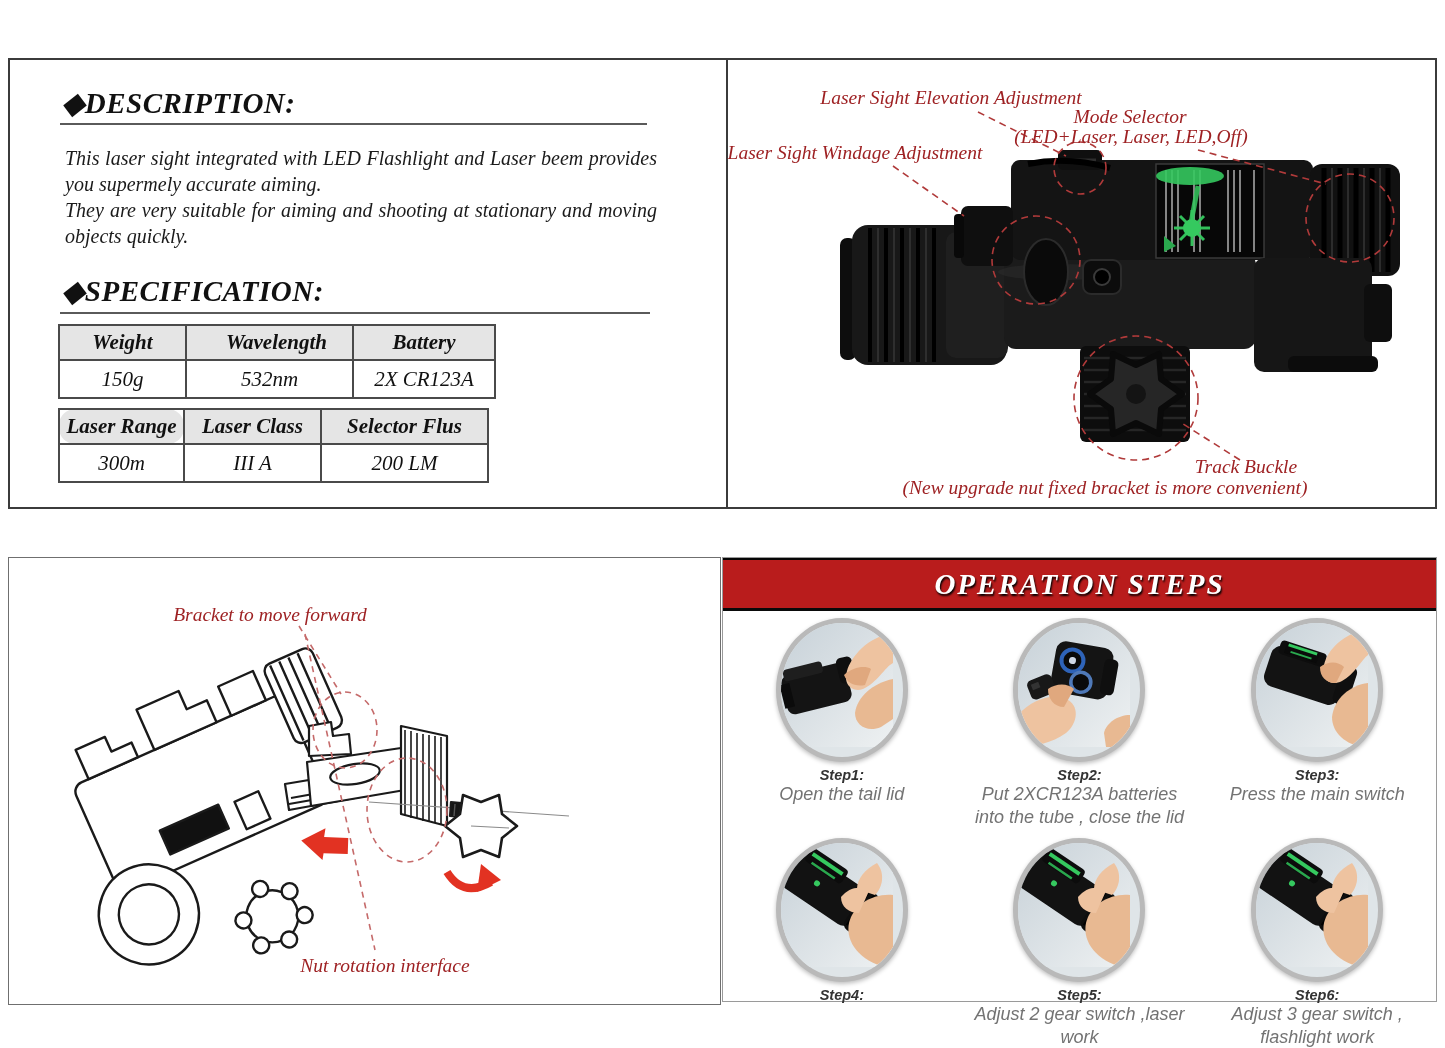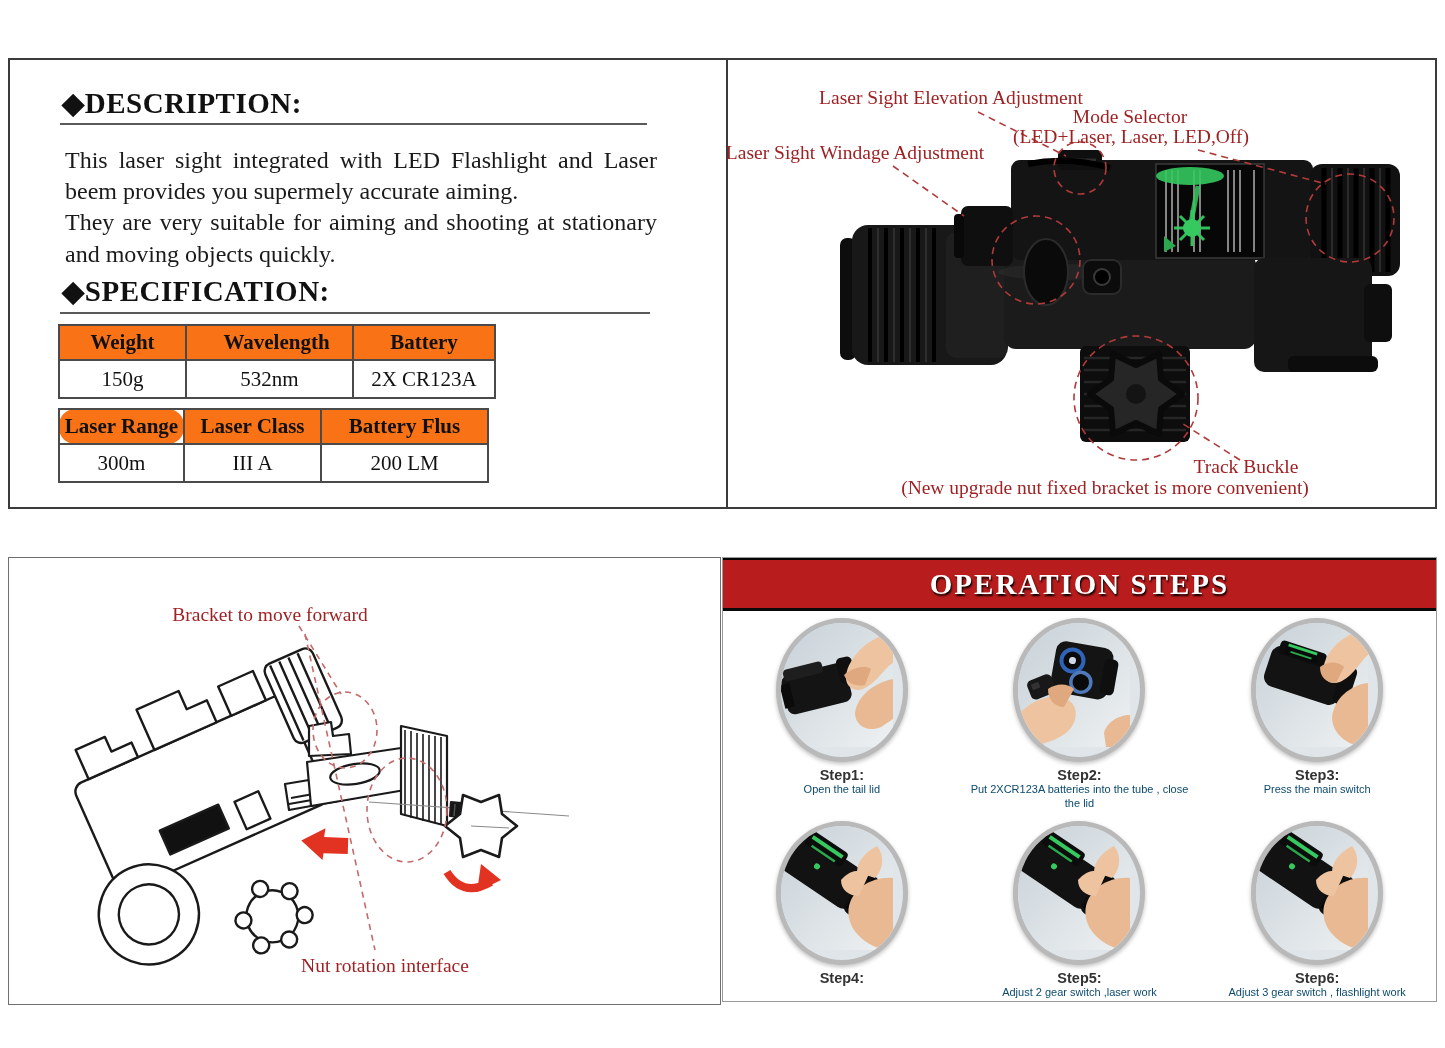--- a/index.html
+++ b/index.html
@@ -1,50 +1,50 @@
 <!DOCTYPE html>
 <html><head>
 <meta charset="utf-8">
 <style>
   html,body{margin:0;padding:0;background:#ffffff;}
   body{width:1445px;height:1048px;position:relative;font-family:"Liberation Serif",serif;overflow:hidden;}
-  .box{position:absolute;box-sizing:border-box;background:#fff;}
+  .box{position:absolute;box-sizing:border-box;background:#fff;font-style:italic;}
   #top-box{left:8px;top:58px;width:1429px;height:451px;border:2px solid #3b3b3b;}
   #top-divider{position:absolute;left:716px;top:0;bottom:0;width:2px;background:#3b3b3b;}
   #bl-box{left:8px;top:557px;width:713px;height:448px;border:1px solid #6f6f6f;}
   #br-box{left:722px;top:557px;width:715px;height:445px;border:1px solid #9a9a9a;}
 
   
   .sec-heading{position:absolute;font-weight:bold;font-size:29px;color:#111;letter-spacing:.5px;white-space:nowrap;}
   .sec-underline{position:absolute;height:2px;background:#5a5a5a;}
-  .desc-body{position:absolute;left:55px;top:85px;width:592px;font-size:24px;color:#1a1a1a;text-align:justify;line-height:1.3;}
+  .desc-body{position:absolute;left:55px;top:85px;width:592px;font-size:20px;color:#1a1a1a;text-align:justify;line-height:1.3;}
   .desc-body p{margin:0;}
   table.spec{position:absolute;border-collapse:collapse;table-layout:fixed;}
   table.spec td{border:2px solid #4a4a4a;text-align:center;font-size:21px;color:#111;padding:0 4px;}
-  table.spec tr.hdr td{background:#f97316;font-weight:bold;height:33px;}
+  table.spec tr.hdr td{background:#e5e5e5;font-weight:bold;height:33px;}
   table.spec tr.val td{height:36px;}
 
   
   #product-area{position:absolute;left:718px;top:0;width:707px;height:447px;}
   .ann{position:absolute;color:#9e2123;font-size:19.5px;white-space:nowrap;transform:translateX(-50%);}
   #product-svg{position:absolute;left:0;top:0;}
 
   
   #diagram-area{position:absolute;left:0;top:0;width:711px;height:446px;}
 
   
   #op-banner{position:absolute;left:0;top:0;right:0;height:48px;background:#b91c1c;border-top:2px solid #050505;border-bottom:3px solid #0a0a0a;
              display:flex;align-items:center;justify-content:center;}
   #op-banner span{color:#ffffff;font-weight:bold;font-size:29px;letter-spacing:2px;font-family:"Liberation Serif",serif;text-shadow:1px 2px 2px #000;}
   #steps-grid{position:absolute;left:0;top:50px;right:0;bottom:0;display:grid;grid-template-columns:1fr 1fr 1fr;grid-template-rows:1fr 1fr;}
   .step-card{display:flex;flex-direction:column;align-items:center;}
   .step-circle{width:122px;height:134px;border-radius:50%;border:5px solid #b9b9b9;box-shadow:0 2px 4px rgba(0,0,0,.25);overflow:hidden;margin-top:10px;background:#dfe5e8;}
   .step-circle svg{display:block;}
   .step-title{font-family:"Liberation Sans",sans-serif;font-weight:bold;font-size:14.5px;color:#333;margin-top:5px;}
-  .step-caption{font-family:"Liberation Sans",sans-serif;font-size:11px;color:#0c4a6e;text-align:center;width:228px;line-height:1.25;}
+  .step-caption{font-family:"Liberation Sans",sans-serif;font-size:18px;color:#737373;text-align:center;width:228px;line-height:1.25;}
 </style>
 </head>
 <body>
 
 <svg width="0" height="0" style="position:absolute" aria-hidden="true">
   <defs>
     <linearGradient id="bgGrad" x1="0" y1="0" x2="1" y2="1">
       <stop offset="0" stop-color="#c7d1d8"></stop>
         <stop offset="1" stop-color="#eef1f2"></stop>
     </linearGradient>
@@ -136,21 +136,21 @@
         <td>2X CR123A</td>
       </tr>
     </tbody>
       </table>
 
     <table class="spec" style="left:48px;top:348px;">
       <tbody>
           <tr class="hdr">
         <td style="width:115px;border-radius:16px;">Laser Range</td>
         <td style="width:127px;">Laser Class</td>
-        <td style="width:157px;">Battery Flus</td>
+        <td style="width:157px;">Selector Flus</td>
       </tr>
       <tr class="val">
         <td>300m</td>
         <td>III A</td>
         <td>200 LM</td>
       </tr>
     </tbody>
       </table>
   </div>
 

